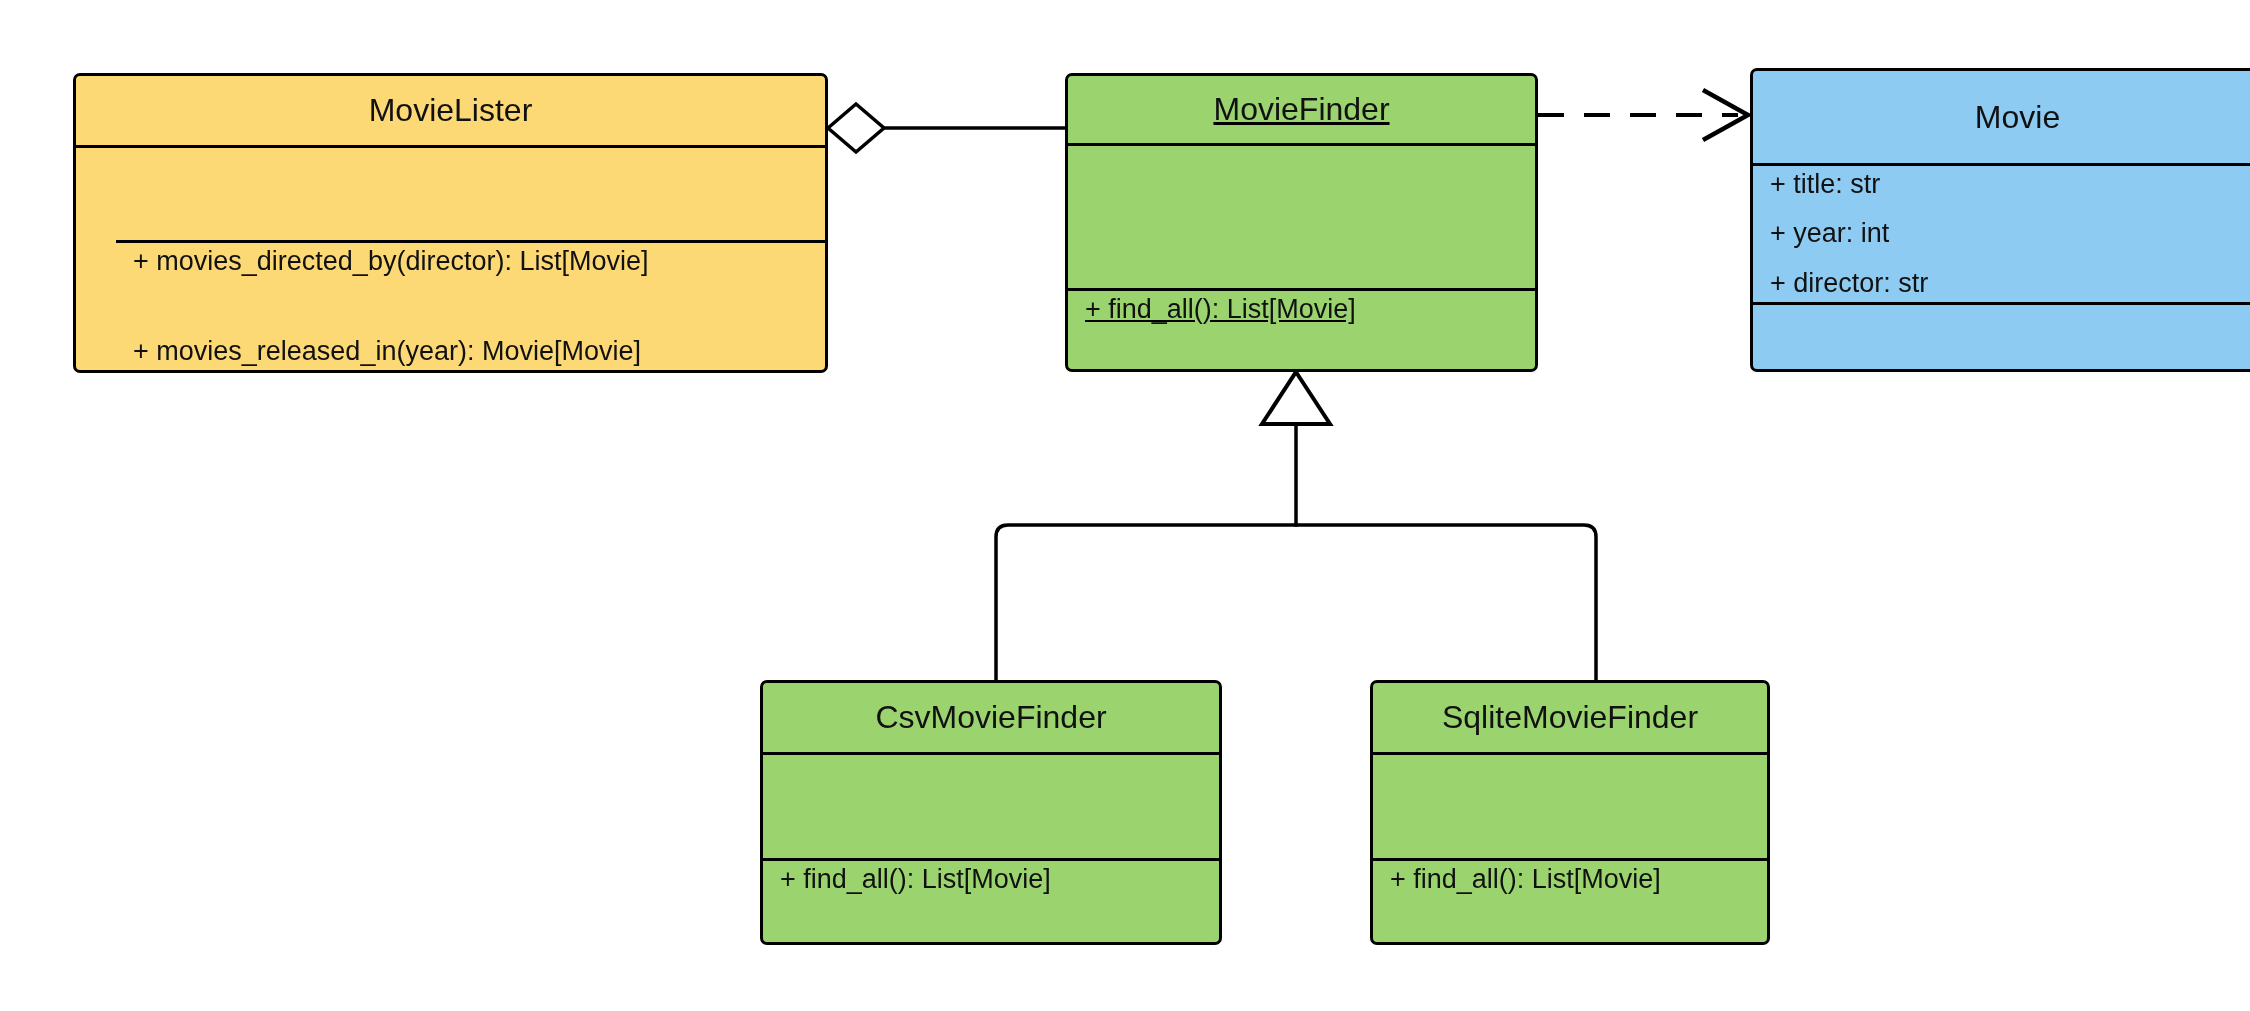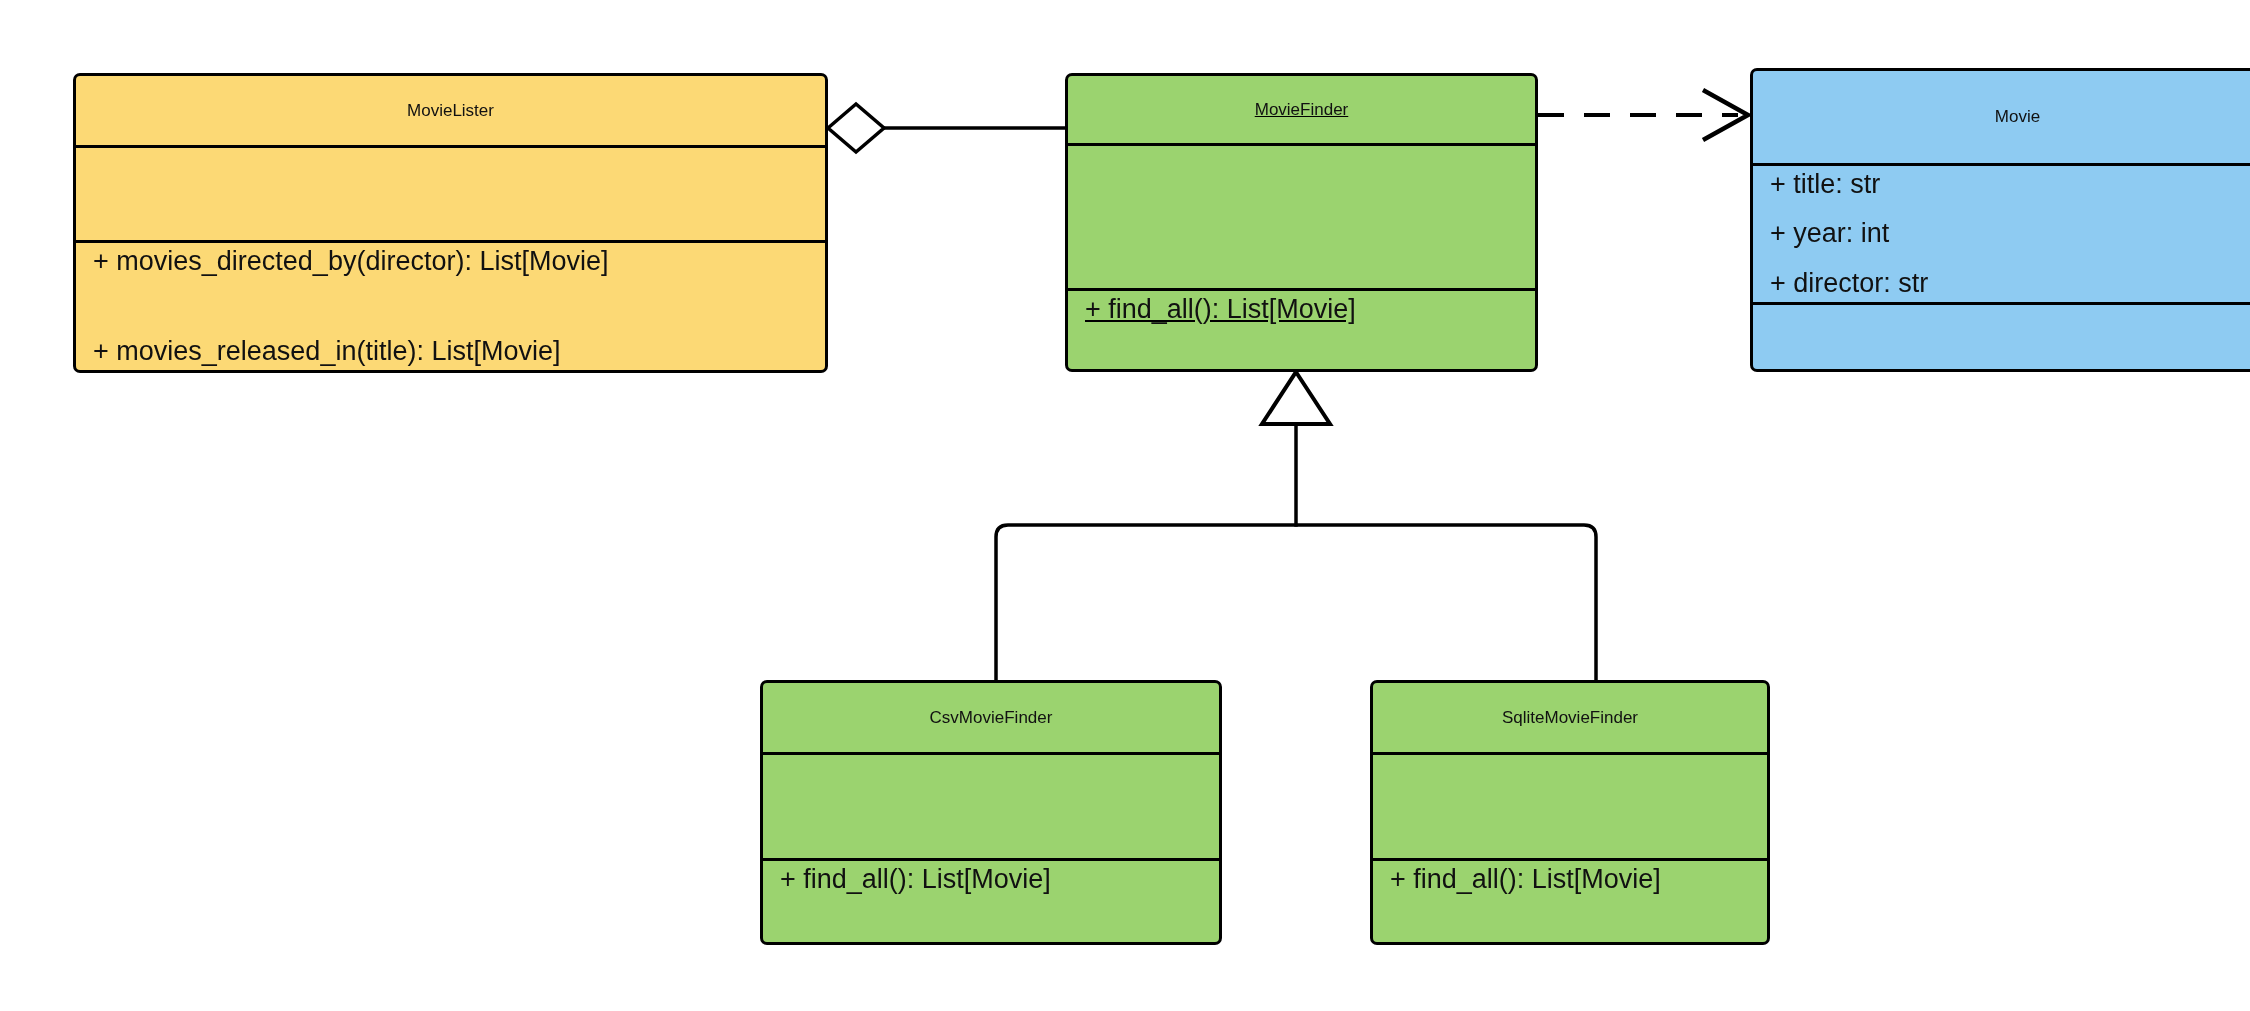--- a/index.html
+++ b/index.html
@@ -39,21 +39,21 @@
     box-sizing: border-box;
     display: flex;
     flex-direction: column;
     justify-content: center;
   }
   .compartment.sep {
     border-top: 3px solid #000000;
   }
   .class-name {
     text-align: center;
-    font-size: 17px;
+    font-size: 32px;
     color: #111111;
     line-height: 1.15;
   }
   .member {
     text-align: left;
     font-size: 27px;
     color: #111111;
     padding-left: 17px;
     line-height: 1.38;
     white-space: nowrap;
@@ -95,23 +95,23 @@
 
       <polygon points="1296,372 1330,424 1262,424" fill="#ffffff" stroke="#000000" stroke-width="4" stroke-linejoin="miter"></polygon>
     </g>
   </svg>
 
   <div class="uml-class fill-yellow" style="left:73px; top:73px; width:755px; height:300px;">
     <div class="compartment" style="height:69px;">
       <div class="class-name">MovieLister</div>
     </div>
     <div class="compartment sep" style="height:95px;"></div>
-    <div class="compartment sep members-list" style="flex:1 1 auto;">
+    <div class="compartment sep members-list" style="flex:1 1 auto;margin-left:40px;">
       <div class="member">+ movies_directed_by(director): List[Movie]</div>
-      <div class="member">+ movies_released_in(title): List[Movie]</div>
+      <div class="member">+ movies_released_in(year): Movie[Movie]</div>
     </div>
   </div>
 
   <div class="uml-class fill-green" style="left:1065px; top:73px; width:473px; height:299px;text-decoration:underline;">
     <div class="compartment" style="height:67px;">
       <div class="class-name">MovieFinder</div>
     </div>
     <div class="compartment sep" style="height:145px;"></div>
     <div class="compartment sep members-list" style="flex:1 1 auto;">
       <div class="member">+ find_all(): List[Movie]</div>

